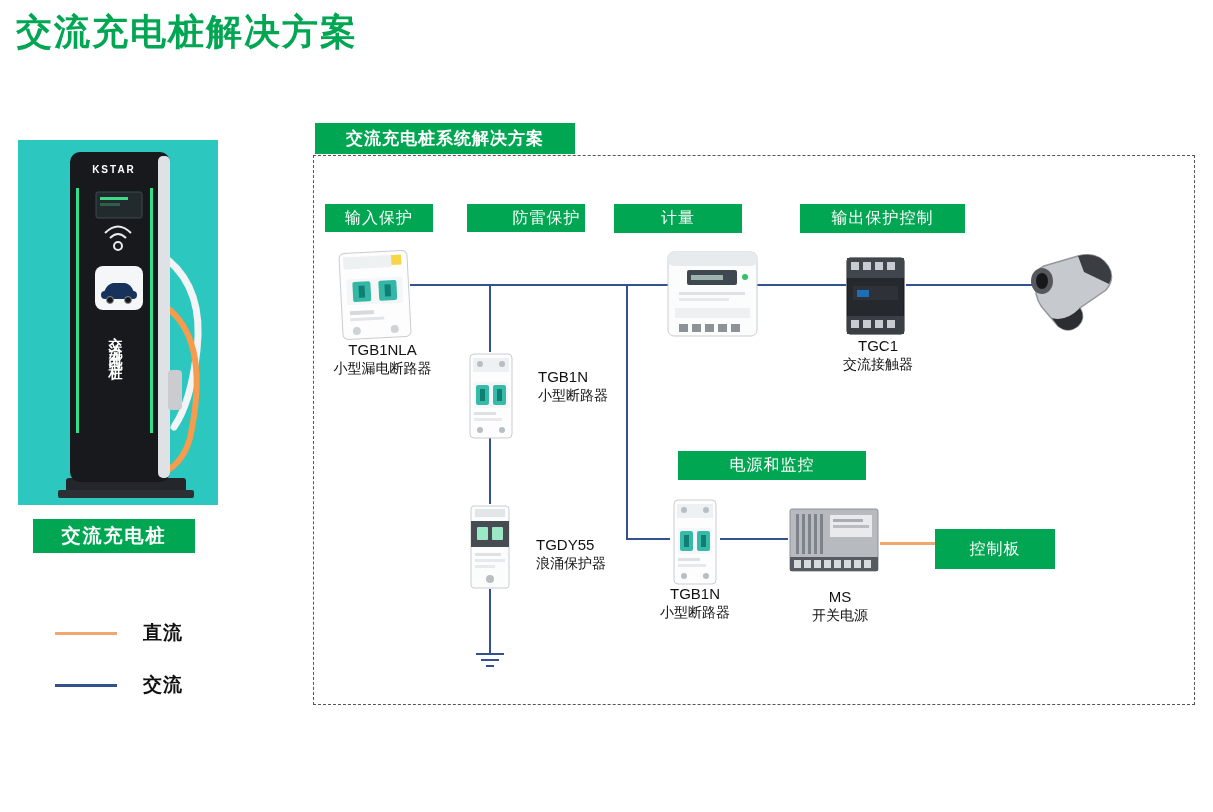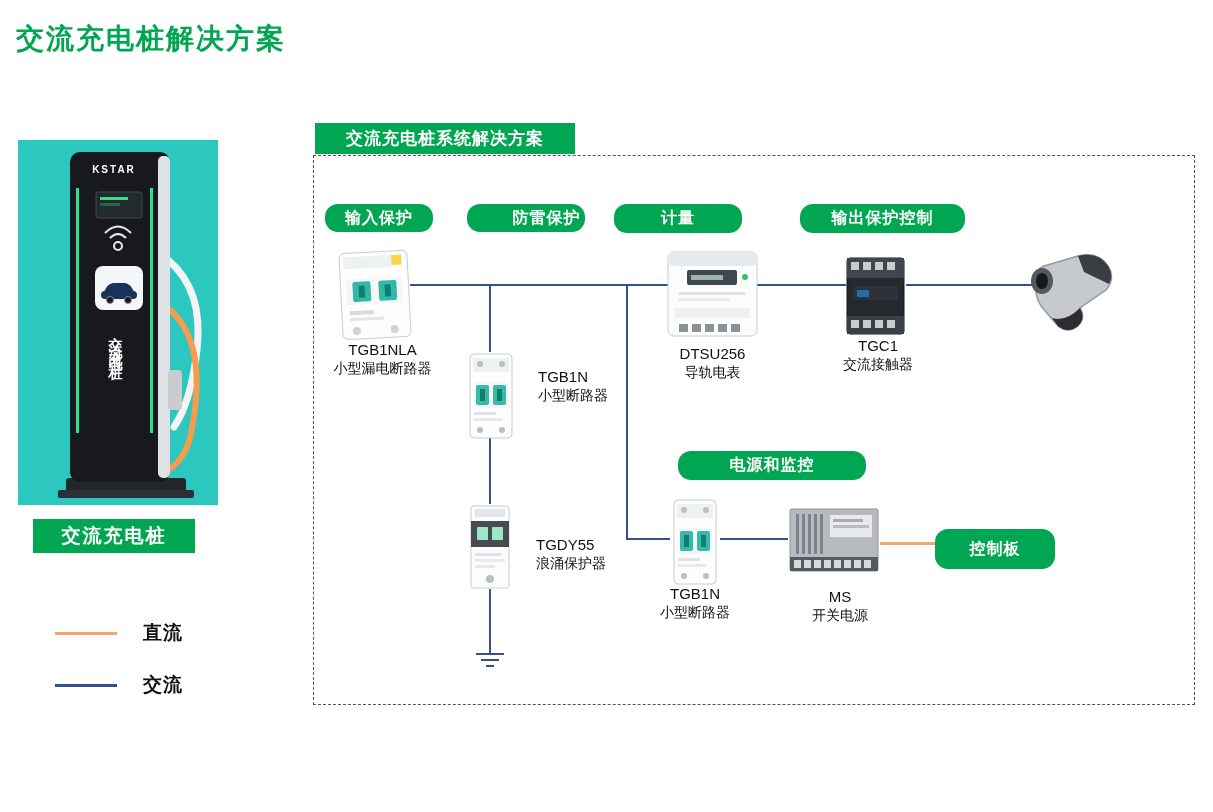--- a/index.html
+++ b/index.html
@@ -9,22 +9,22 @@
     --dc:#F0A86E;
   }
   *{margin:0;padding:0;box-sizing:border-box;}
   html,body{background:#fff;}
   .page{
     position:relative;width:1213px;height:812px;background:#fff;overflow:hidden;
     font-family:"Liberation Sans","DejaVu Sans",sans-serif;
   }
   
   .page-title{
-    position:absolute;left:16px;top:20px;
-    font-size:28px;font-weight:800;letter-spacing:2px;color:var(--green);
+    position:absolute;left:16px;top:8px;
+    font-size:36px;font-weight:800;letter-spacing:2px;color:var(--green);
   }
   
   .photo-panel{position:absolute;left:18px;top:140px;width:200px;height:365px;background:var(--teal);}
   .brand-text{
     position:absolute;left:52px;top:24px;width:88px;text-align:center;
     color:#fff;font-size:10px;font-weight:bold;letter-spacing:2px;
   }
   .pile-vertical{
     position:absolute;left:89px;top:185px;
     writing-mode:vertical-rl;text-orientation:upright;
@@ -45,22 +45,22 @@
   .header-badge{
     position:absolute;left:315px;top:123px;width:260px;height:31px;
     background:var(--green);color:#fff;font-size:17px;font-weight:bold;
     display:flex;align-items:center;justify-content:center;letter-spacing:1px;z-index:4;
   }
   .dashed-box{
     position:absolute;left:313px;top:155px;width:882px;height:550px;
     border:1.5px dashed #555;background:transparent;z-index:0;
   }
   .badge{
-    position:absolute;background:var(--green);color:#fff;font-weight:bold;font-size:16px;
-    display:flex;align-items:center;justify-content:center;letter-spacing:1px;z-index:3;border-radius:13px;
+    position:absolute;background:var(--green);color:#fff;font-weight:normal;font-size:16px;
+    display:flex;align-items:center;justify-content:center;letter-spacing:1px;z-index:3;
   }
   
   .line{position:absolute;z-index:1;}
   .line.ac{background:var(--ac);}
   .line.dc{background:var(--dc);}
   .h{height:2px;} .v{width:2px;}
   
   .comp{position:absolute;z-index:2;}
   .clabel{position:absolute;color:#111;font-size:15px;line-height:18px;text-align:center;z-index:3;}
   .clabel.left{text-align:left;}
@@ -298,24 +298,20 @@
   </div>
 
   <div class="clabel" style="left:320px;top:341px;width:125px;">
     <div class="model">TGB1NLA</div>
     <div class="desc">小型漏电断路器</div>
   </div>
   <div class="clabel left" style="left:538px;top:368px;width:110px;">
     <div class="model">TGB1N</div>
     <div class="desc">小型断路器</div>
   </div>
-  <div class="clabel" style="left:655px;top:345px;width:115px;">
-    <div class="model">DTSU256</div>
-    <div class="desc">导轨电表</div>
-  </div>
   <div class="clabel" style="left:828px;top:337px;width:100px;">
     <div class="model">TGC1</div>
     <div class="desc">交流接触器</div>
   </div>
   <div class="clabel left" style="left:536px;top:536px;width:110px;">
     <div class="model">TGDY55</div>
     <div class="desc">浪涌保护器</div>
   </div>
   <div class="clabel" style="left:650px;top:585px;width:90px;">
     <div class="model">TGB1N</div>

